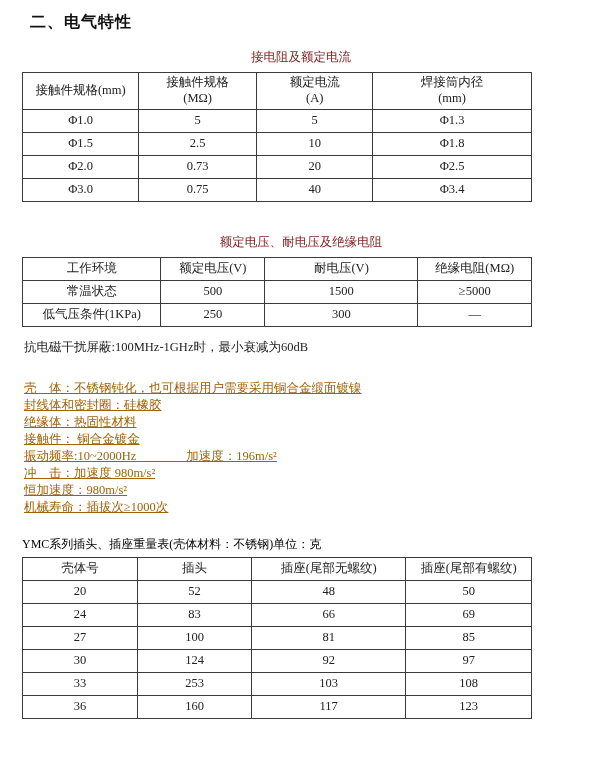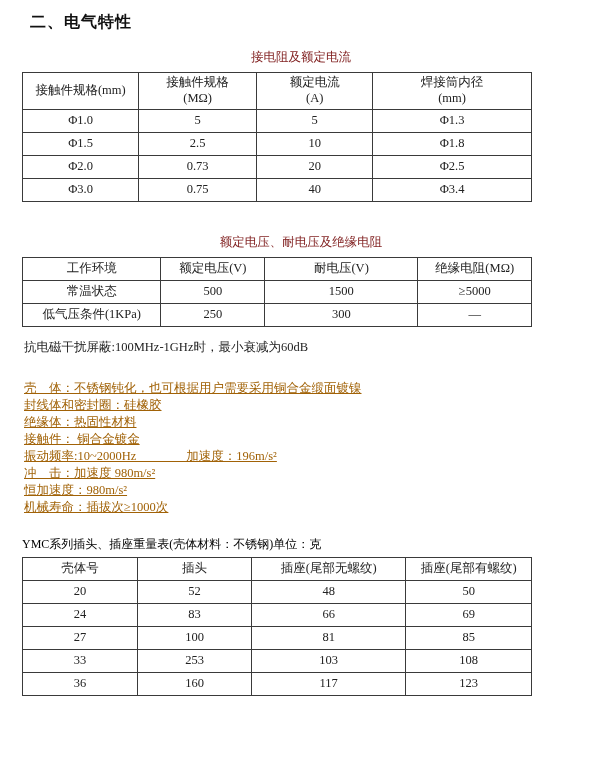--- a/index.html
+++ b/index.html
@@ -200,20 +200,26 @@
           <td>66</td>
           <td>69</td>
         </tr>
         <tr>
           <td>27</td>
           <td>100</td>
           <td>81</td>
           <td>85</td>
         </tr>
         <tr>
+          <td>30</td>
+          <td>124</td>
+          <td>92</td>
+          <td>97</td>
+        </tr>
+        <tr>
           <td>33</td>
           <td>253</td>
           <td>103</td>
           <td>108</td>
         </tr>
         <tr>
           <td>36</td>
           <td>160</td>
           <td>117</td>
           <td>123</td>

